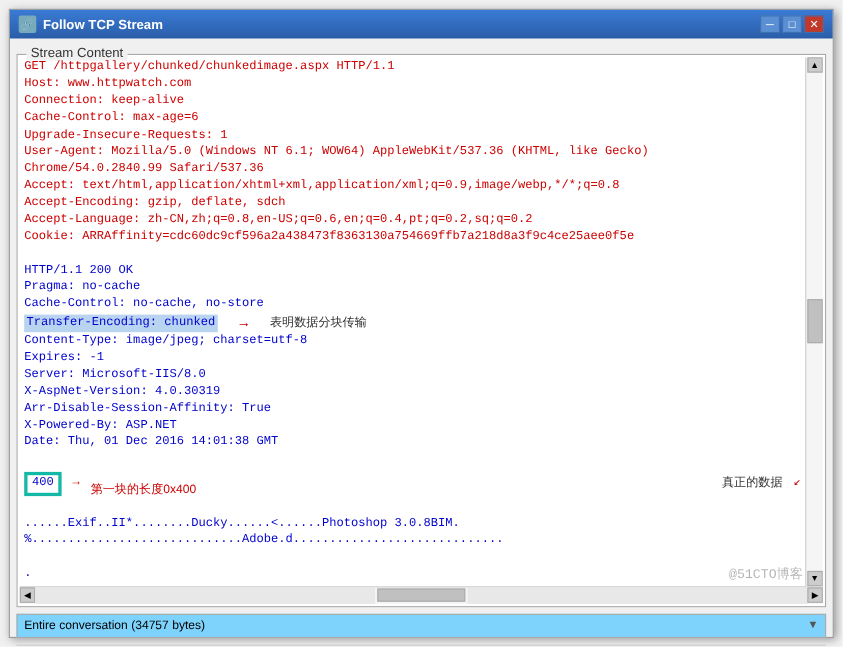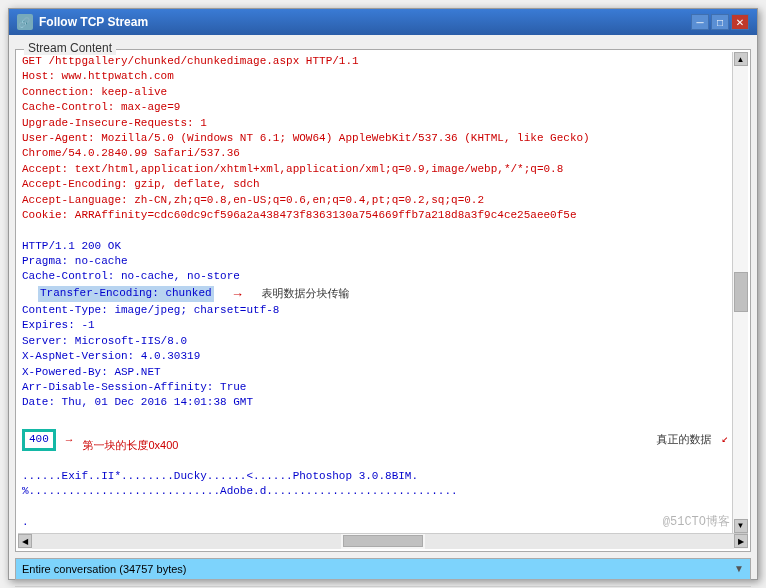--- a/index.html
+++ b/index.html
@@ -207,43 +207,43 @@
 
     <div class="group-box" style="flex:1; margin-top:8px;">
       <span class="group-box-label">Stream Content</span>
 
       <div class="scroll-container">
         <div class="stream-text" style="flex:1; overflow:auto; position:relative;">
 
           <span class="line red">GET /httpgallery/chunked/chunkedimage.aspx HTTP/1.1</span>
           <span class="line red">Host: www.httpwatch.com</span>
           <span class="line red">Connection: keep-alive</span>
-          <span class="line red">Cache-Control: max-age=9</span>
+          <span class="line red">Cache-Control: max-age=6</span>
           <span class="line red">Upgrade-Insecure-Requests: 1</span>
           <span class="line red">User-Agent: Mozilla/5.0 (Windows NT 6.1; WOW64) AppleWebKit/537.36 (KHTML, like Gecko)</span>
           <span class="line red">Chrome/54.0.2840.99 Safari/537.36</span>
           <span class="line red">Accept: text/html,application/xhtml+xml,application/xml;q=0.9,image/webp,*/*;q=0.8</span>
           <span class="line red">Accept-Encoding: gzip, deflate, sdch</span>
           <span class="line red">Accept-Language: zh-CN,zh;q=0.8,en-US;q=0.6,en;q=0.4,pt;q=0.2,sq;q=0.2</span>
           <span class="line red">Cookie: ARRAffinity=cdc60dc9cf596a2a438473f8363130a754669ffb7a218d8a3f9c4ce25aee0f5e</span>
           <span class="line">&nbsp;</span>
           <span class="line blue">HTTP/1.1 200 OK</span>
           <span class="line blue">Pragma: no-cache</span>
           <span class="line blue">Cache-Control: no-cache, no-store</span>
-          <span class="line blue" style="display:flex; align-items:center; gap:20px;margin-left:16px;">
+          <span class="line blue" style="display:flex; align-items:center; gap:20px;">
             <span style="background:#b8d4f0; padding:0 2px;">Transfer-Encoding: chunked</span>
             <span style="color:#cc0000; font-size:13px;">→</span>
             <span style="color:#333; font-family:'SimSun',sans-serif;">表明数据分块传输</span>
           </span>
           <span class="line blue">Content-Type: image/jpeg; charset=utf-8</span>
           <span class="line blue">Expires: -1</span>
           <span class="line blue">Server: Microsoft-IIS/8.0</span>
           <span class="line blue">X-AspNet-Version: 4.0.30319</span>
+          <span class="line blue">Arr-Disable-Session-Affinity: True</span>
           <span class="line blue">X-Powered-By: ASP.NET</span>
-          <span class="line blue">Arr-Disable-Session-Affinity: True</span>
           <span class="line blue">Date: Thu, 01 Dec 2016 14:01:38 GMT</span>
           <span class="line">&nbsp;</span>
           <span class="line blue" style="display:flex; align-items:center; gap:10px;">
             <span style="background:#fff; border:3px solid #14b8a6; padding:0 4px; color:#0000cc;">400</span>
             <span style="color:#cc0000;">→</span>
             <span style="color:#cc0000; font-family:'SimSun',sans-serif;margin-top:12px;">第一块的长度0x400</span>
             <span style="flex:1;"></span>
             <span style="color:#333; font-family:Liberation Serif, serif;">真正的数据</span>
             <span style="color:#cc0000;">↙</span>
           </span>

